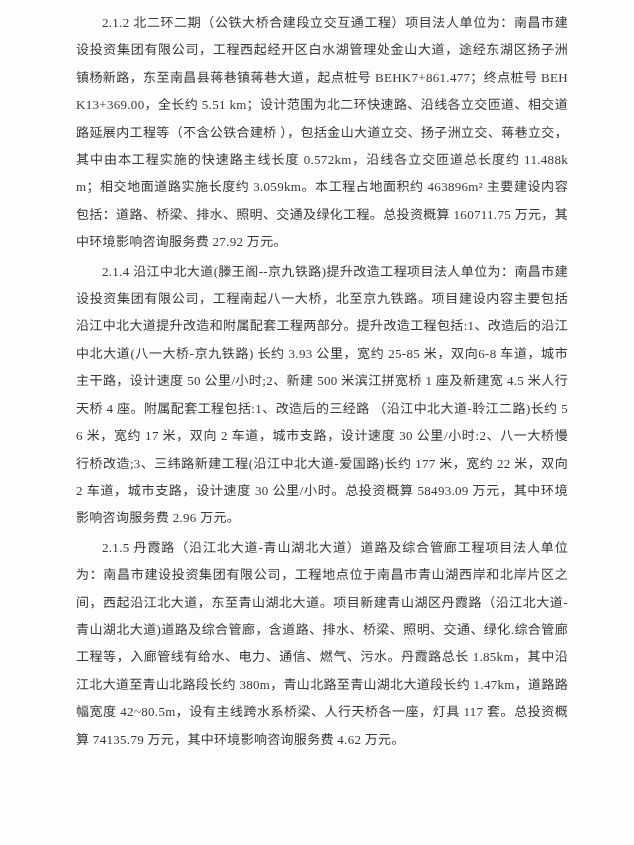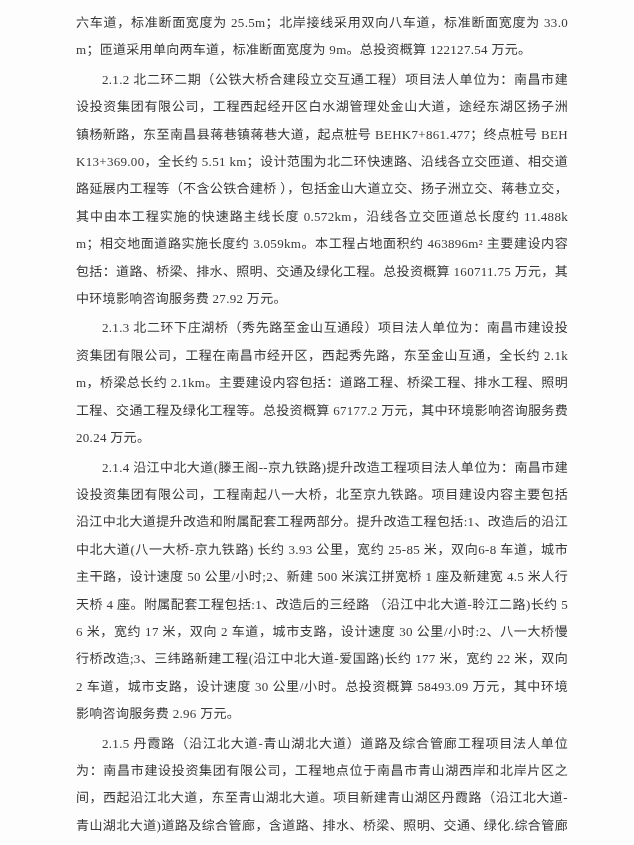--- a/index.html
+++ b/index.html
@@ -32,22 +32,20 @@
     word-break: break-all;
   }
   .para.no-indent {
     text-indent: 0;
   }
 </style>
 </head>
 <body>
 
 <div class="page">
-  <p class="para no-indent">六车道，标准断面宽度为 25.5m；北岸接线采用双向八车道，标准断面宽度为 33.0m；匝道采用单向两车道，标准断面宽度为 9m。总投资概算 122127.54 万元。</p>
 
   <p class="para">2.1.2 北二环二期（公铁大桥合建段立交互通工程）项目法人单位为：南昌市建设投资集团有限公司，工程西起经开区白水湖管理处金山大道，途经东湖区扬子洲镇杨新路，东至南昌县蒋巷镇蒋巷大道，起点桩号 BEHK7+861.477；终点桩号 BEHK13+369.00，全长约 5.51 km；设计范围为北二环快速路、沿线各立交匝道、相交道路延展内工程等（不含公铁合建桥 ），包括金山大道立交、扬子洲立交、蒋巷立交，其中由本工程实施的快速路主线长度 0.572km，沿线各立交匝道总长度约 11.488km；相交地面道路实施长度约 3.059km。本工程占地面积约 463896m² 主要建设内容包括：道路、桥梁、排水、照明、交通及绿化工程。总投资概算 160711.75 万元，其中环境影响咨询服务费 27.92 万元。</p>
 
-  <p class="para">2.1.3 北二环下庄湖桥（秀先路至金山互通段）项目法人单位为：南昌市建设投资集团有限公司，工程在南昌市经开区，西起秀先路，东至金山互通，全长约 2.1km，桥梁总长约 2.1km。主要建设内容包括：道路工程、桥梁工程、排水工程、照明工程、交通工程及绿化工程等。总投资概算 67177.2 万元，其中环境影响咨询服务费 20.24 万元。</p>
 
   <p class="para">2.1.4 沿江中北大道(滕王阁--京九铁路)提升改造工程项目法人单位为：南昌市建设投资集团有限公司，工程南起八一大桥，北至京九铁路。项目建设内容主要包括沿江中北大道提升改造和附属配套工程两部分。提升改造工程包括:1、改造后的沿江中北大道(八一大桥-京九铁路) 长约 3.93 公里，宽约 25-85 米，双向6-8 车道，城市主干路，设计速度 50 公里/小时;2、新建 500 米滨江拼宽桥 1 座及新建宽 4.5 米人行天桥 4 座。附属配套工程包括:1、改造后的三经路 （沿江中北大道-聆江二路)长约 56 米，宽约 17 米，双向 2 车道，城市支路，设计速度 30 公里/小时:2、八一大桥慢行桥改造;3、三纬路新建工程(沿江中北大道-爱国路)长约 177 米，宽约 22 米，双向 2 车道，城市支路，设计速度 30 公里/小时。总投资概算 58493.09 万元，其中环境影响咨询服务费 2.96 万元。</p>
 
   <p class="para">2.1.5 丹霞路（沿江北大道-青山湖北大道）道路及综合管廊工程项目法人单位为：南昌市建设投资集团有限公司，工程地点位于南昌市青山湖西岸和北岸片区之间，西起沿江北大道，东至青山湖北大道。项目新建青山湖区丹霞路（沿江北大道-青山湖北大道)道路及综合管廊，含道路、排水、桥梁、照明、交通、绿化.综合管廊工程等，入廊管线有给水、电力、通信、燃气、污水。丹霞路总长 1.85km，其中沿江北大道至青山北路段长约 380m，青山北路至青山湖北大道段长约 1.47km，道路路幅宽度 42~80.5m，设有主线跨水系桥梁、人行天桥各一座，灯具 117 套。总投资概算 74135.79 万元，其中环境影响咨询服务费 4.62 万元。</p>
 </div>
 
 </body></html>

